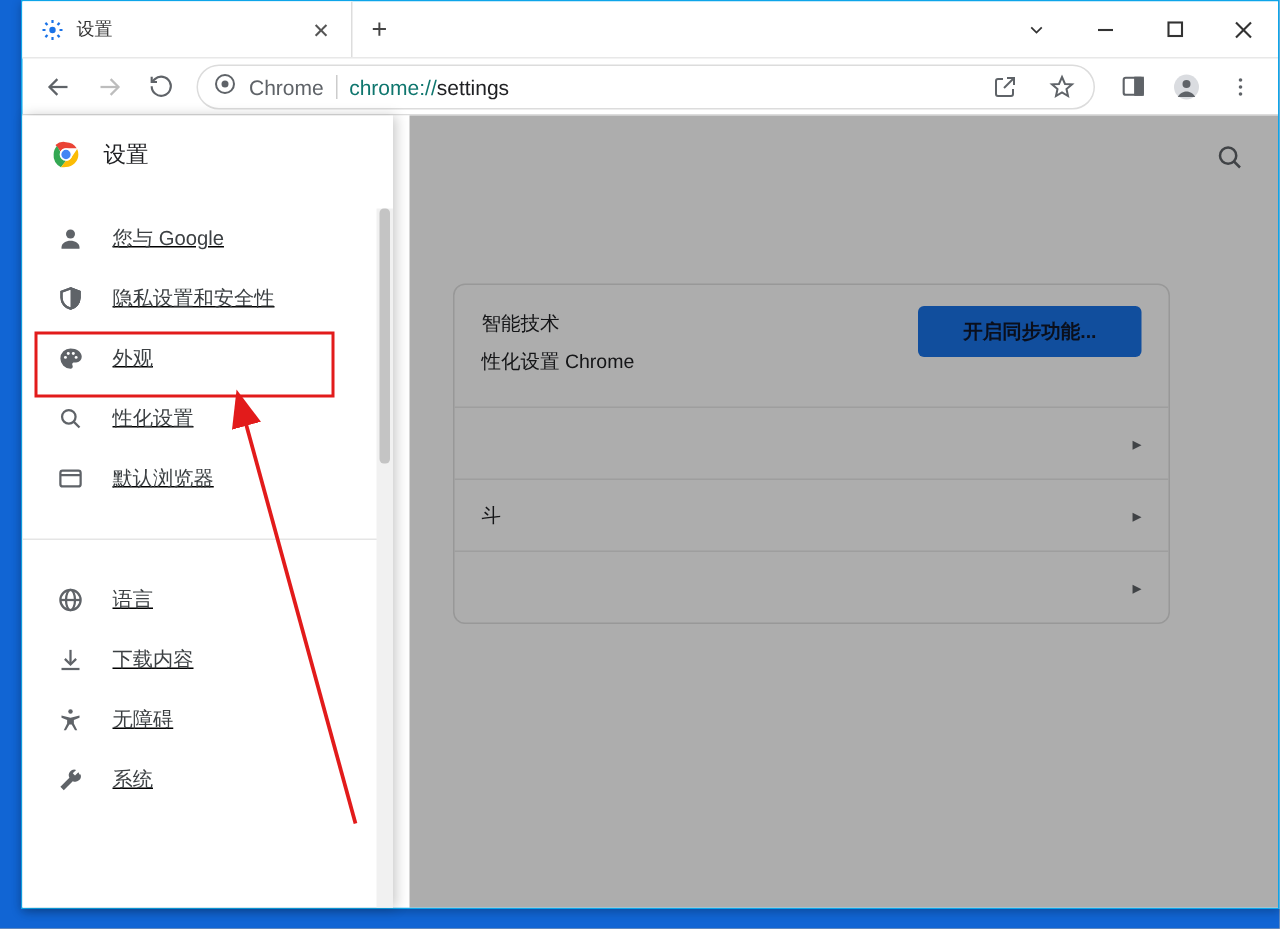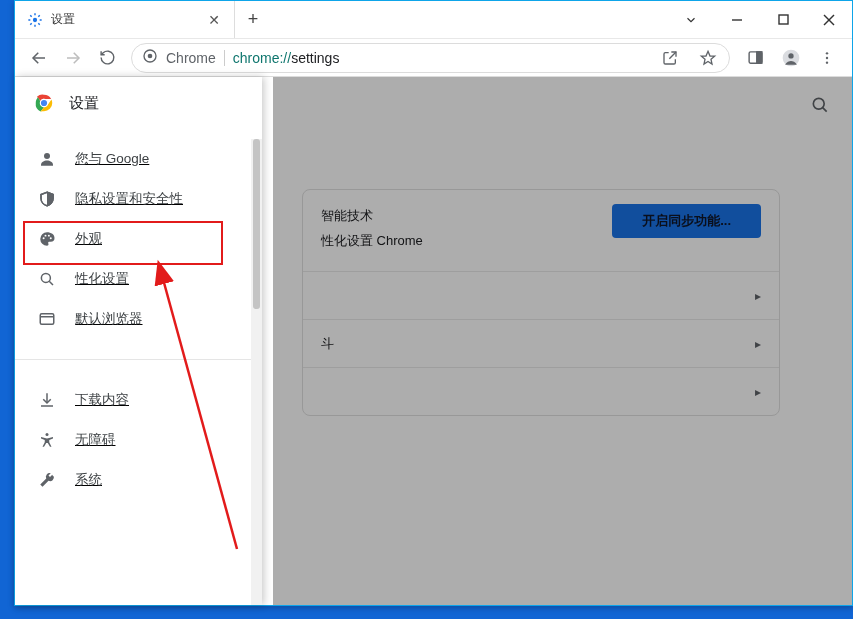--- a/index.html
+++ b/index.html
@@ -273,20 +273,30 @@
               </svg>
             </span>
             <span>默认浏览器</span>
           </div>
         </div>
       <div class="sb-divider"></div>
       <div class="sb-list" id="sb-bottom">
           <div class="sb-item">
             <span class="icn">
               <svg width="18" height="18" viewBox="0 0 24 24" fill="none" stroke="#5f6368" stroke-width="2">
+                <circle cx="12" cy="12" r="9"></circle>
+                <ellipse cx="12" cy="12" rx="4" ry="9"></ellipse>
+                <line x1="3" y1="12" x2="21" y2="12"></line>
+              </svg>
+            </span>
+            <span>语言</span>
+          </div>
+          <div class="sb-item">
+            <span class="icn">
+              <svg width="18" height="18" viewBox="0 0 24 24" fill="none" stroke="#5f6368" stroke-width="2">
                 <line x1="12" y1="3" x2="12" y2="15"></line>
                 <polyline points="7 11 12 16 17 11"></polyline>
                 <line x1="4" y1="20" x2="20" y2="20"></line>
               </svg>
             </span>
             <span>下载内容</span>
           </div>
           <div class="sb-item">
             <span class="icn">
               <svg width="18" height="18" viewBox="0 0 24 24" fill="#5f6368">

